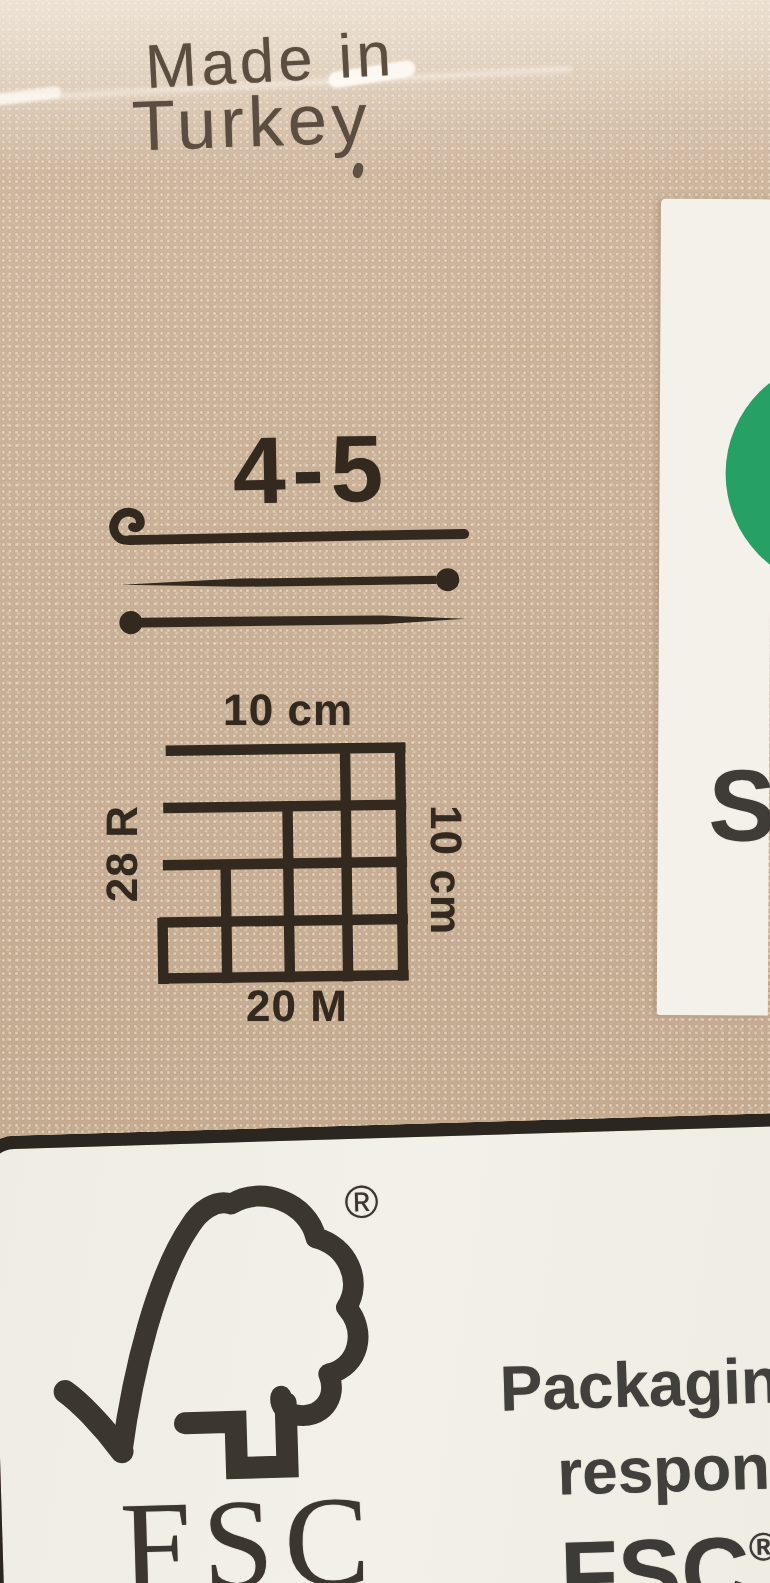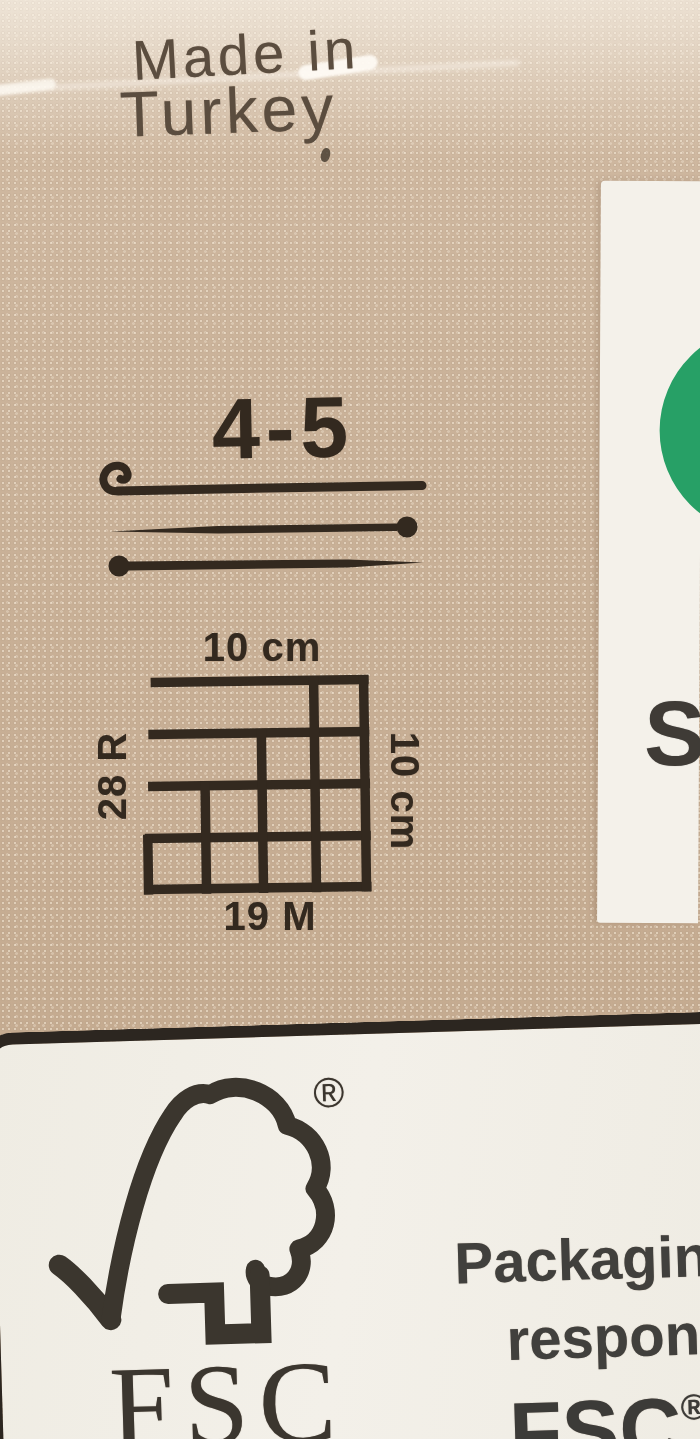--- a/index.html
+++ b/index.html
@@ -119,21 +119,21 @@
       <path d="M285,69 V285"></path>
       <path d="M235,69 V285"></path>
       <path d="M182,121 V285"></path>
       <path d="M125,173 V285"></path>
       <path d="M67,225 V285"></path>
     </g>
   </svg>
   <div class="layer gauge-label gauge-top ink soft">10 cm</div>
   <div class="layer gauge-label gauge-left ink soft">28 R</div>
   <div class="layer gauge-label gauge-right ink soft">10 cm</div>
-  <div class="layer gauge-label gauge-bottom ink soft">19 M</div>
+  <div class="layer gauge-label gauge-bottom ink soft">20 M</div>
 
   <div class="layer side-card">
     <div class="green-dot"></div>
     <div class="card-letter">S</div>
   </div>
 
   <div class="layer fsc-panel">
 
     <svg class="abs fsc-logo" viewBox="0 0 310 300">
 

